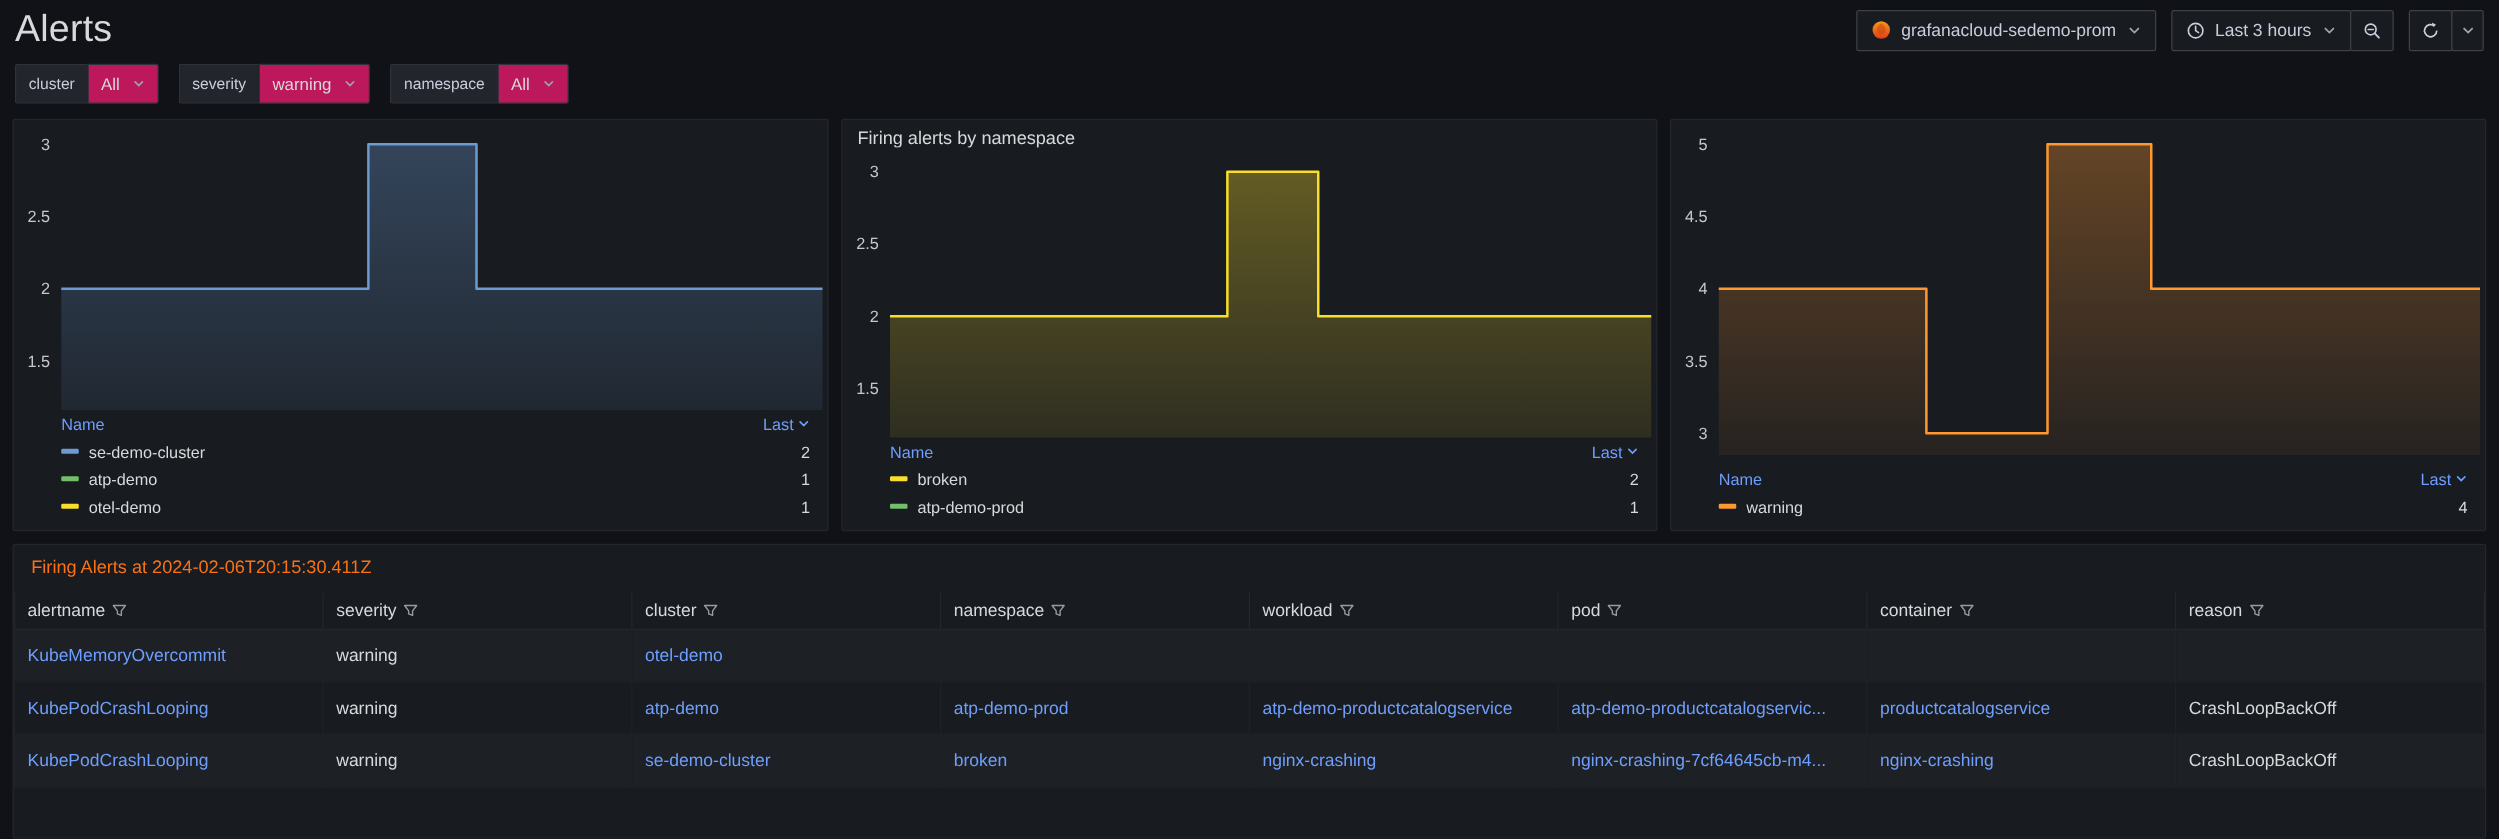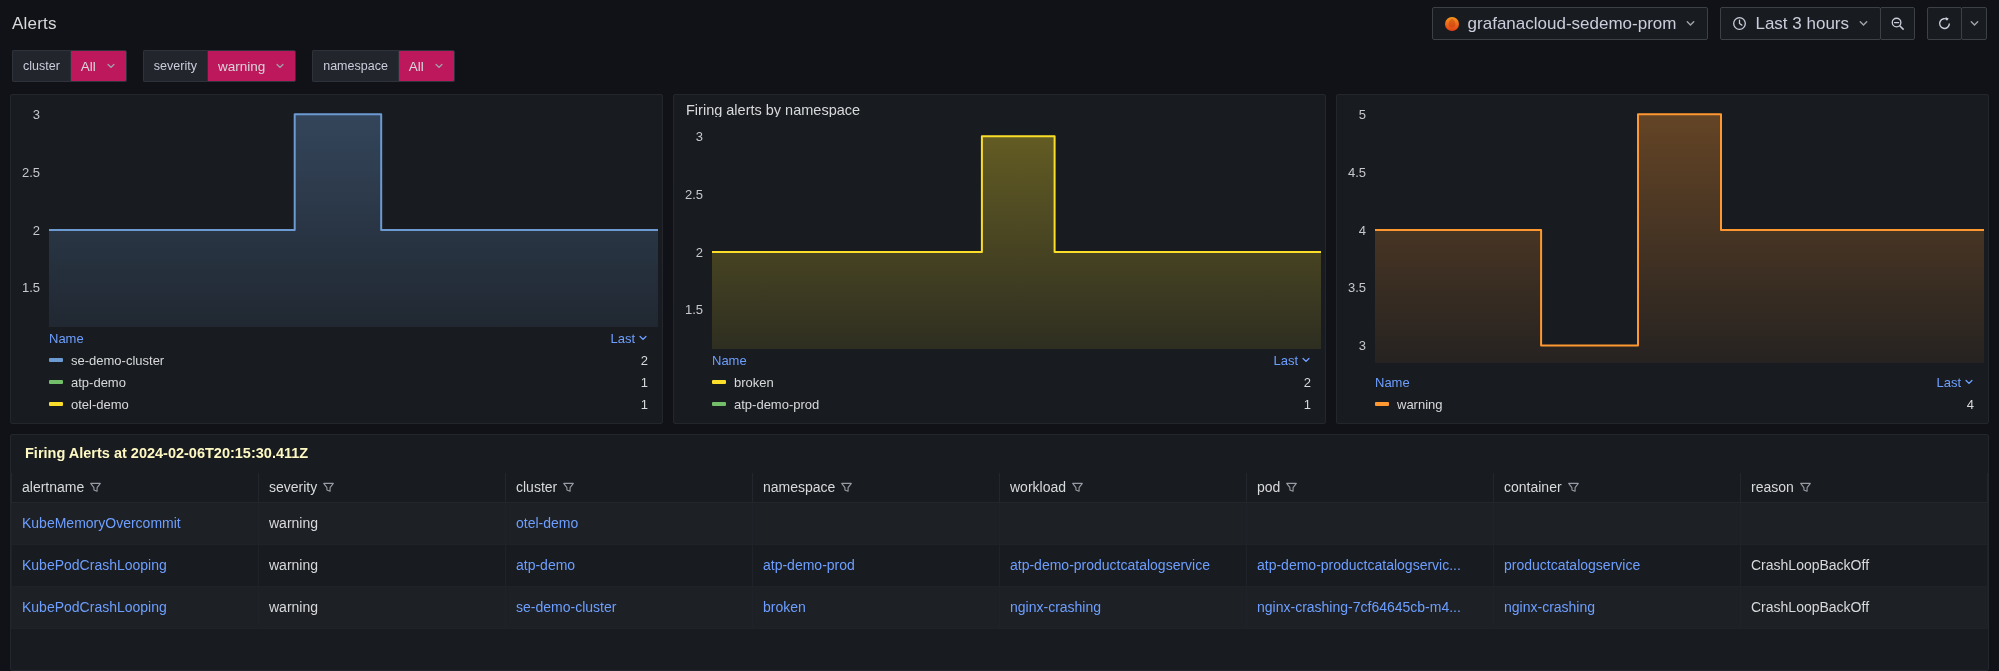--- a/index.html
+++ b/index.html
@@ -7,26 +7,26 @@
   body {
     background: #111217;
     color: #ccccdc;
     font-family: "Liberation Sans", sans-serif;
     font-size: 13px;
   }
   .app { width: 1999px; height: 671px; display: flex; flex-direction: column; overflow: hidden; }
 
   
   .topbar { display: flex; justify-content: space-between; align-items: center; padding: 7px 12px 2px 12px; }
-  .page-title { font-size: 17px; font-weight: 500; color: #d8d9da; letter-spacing: 0.2px; }
+  .page-title { font-size: 30px; font-weight: 500; color: #d8d9da; letter-spacing: 0.2px; }
   .topbar-right { display: flex; align-items: center; gap: 12px; }
   .btn {
     display: flex; align-items: center; gap: 8px; height: 33px; padding: 0 11px;
     background: #181b20; border: 1px solid #3c4047; border-radius: 2px;
-    color: #ccccdc; font-size: 17px; font-weight: 500; cursor: pointer; white-space: nowrap;
+    color: #ccccdc; font-size: 14px; font-weight: 500; cursor: pointer; white-space: nowrap;
     font-family: inherit;
   }
   .btn-group { display: flex; }
   .btn-group .btn + .btn { margin-left: -1px; }
   .icon-btn { padding: 0 9px; }
   .narrow { padding: 0 6px; }
   .chev { color: #9fa2a8; display: inline-flex; }
   .btn .chev { margin-left: 1px; }
 
   
@@ -56,21 +56,21 @@
   .legend-head { color: #6e9fff; font-weight: 500; }
   .lg-head-last { margin-left: auto; display: inline-flex; align-items: center; gap: 3px; cursor: pointer; }
   .lg-head-name { cursor: pointer; }
   .sort-caret { color: #6e9fff; }
   .swatch { width: 14px; height: 4px; border-radius: 1px; margin-right: 8px; flex: 0 0 auto; }
   .lg-name { color: #d8d9da; overflow: hidden; white-space: nowrap; }
   .lg-val { margin-left: auto; color: #d8d9da; }
 
   
   .table-panel { flex: 1 1 auto; margin: 10px 10px 0 10px; min-height: 0; overflow: hidden; display: flex; flex-direction: column; }
-  .table-title { padding: 10px 14px 12px 14px; font-size: 14.5px; font-weight: 700; color: #fef9c3; }
+  .table-title { padding: 10px 14px 12px 14px; font-size: 14.5px; font-weight: 400; color: #f97316; }
   table { width: 100%; border-collapse: collapse; table-layout: fixed; font-size: 14px; }
   th {
     text-align: right; padding: 6px 10px; height: 29px; font-weight: 500; color: #d8d9da;
     border: 1px solid #23262d; border-top: 0; background: #181b20; cursor: pointer;
   }
   .th-inner { display: flex; align-items: center; gap: 5px; }
   .funnel { flex: 0 0 auto; cursor: pointer; }
   td {
     padding: 0 10px; height: 42px; border: 1px solid #1f2228;
     white-space: nowrap; overflow: hidden; color: #d8d9da;

